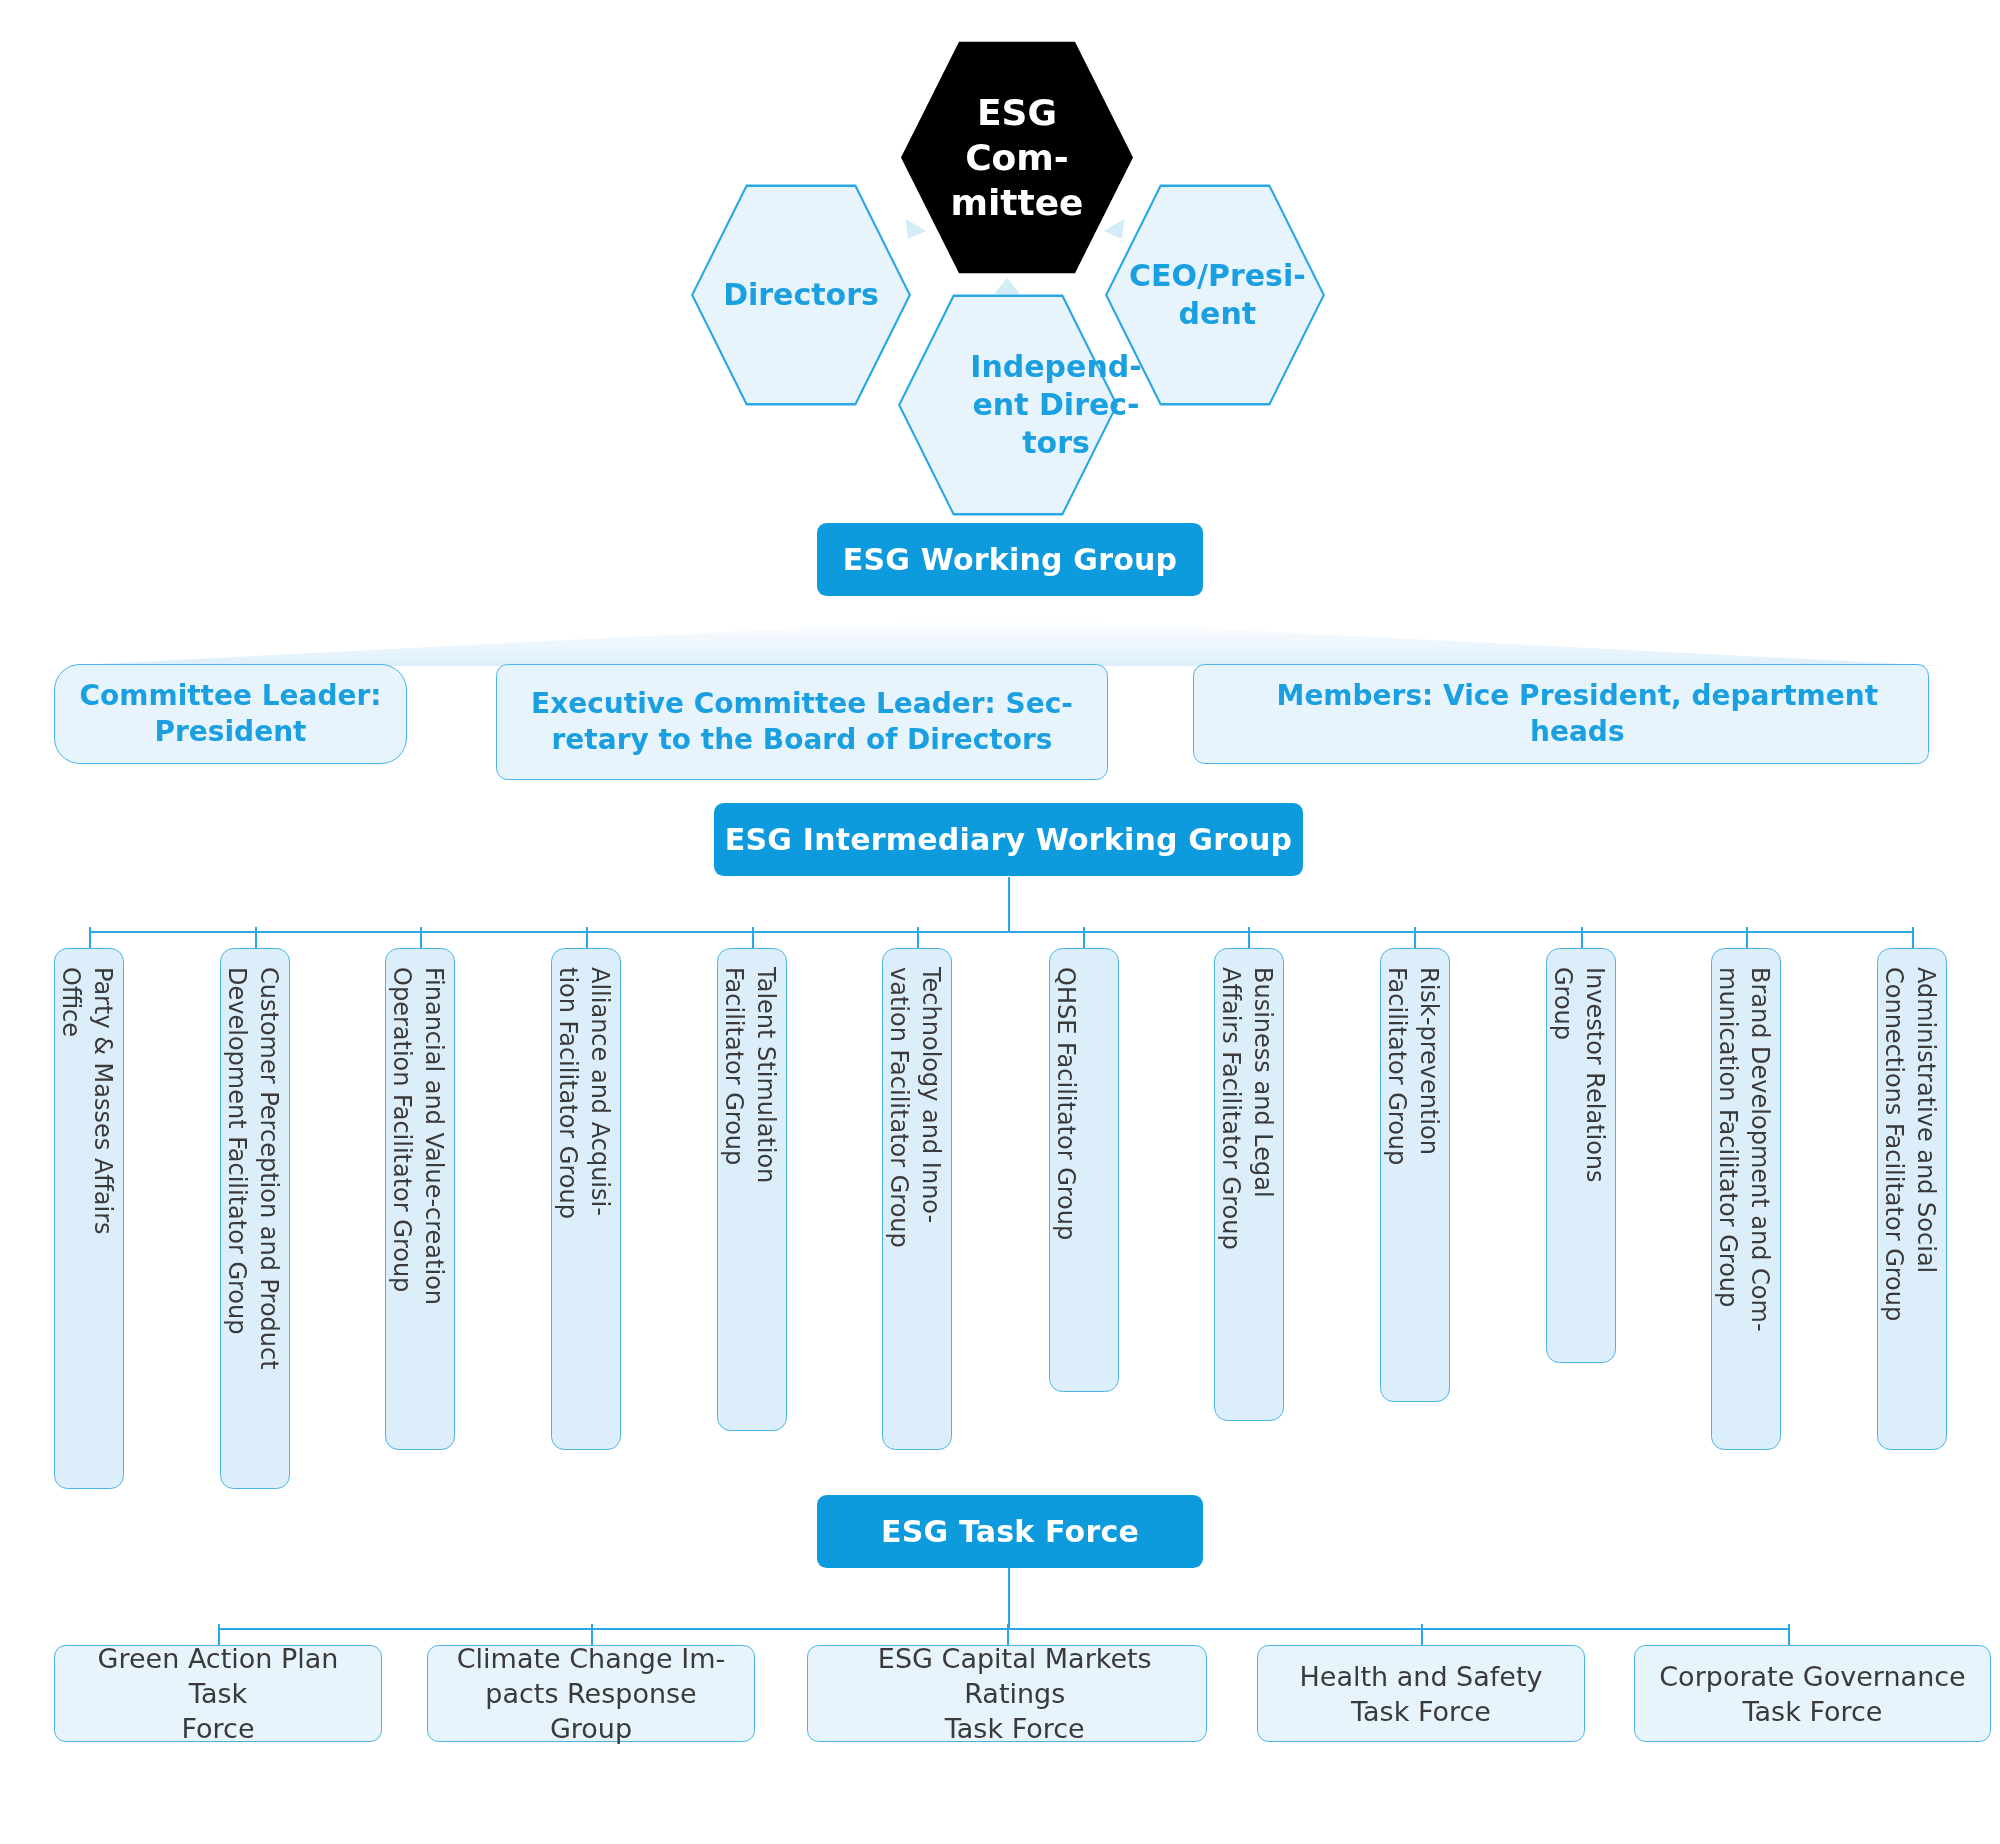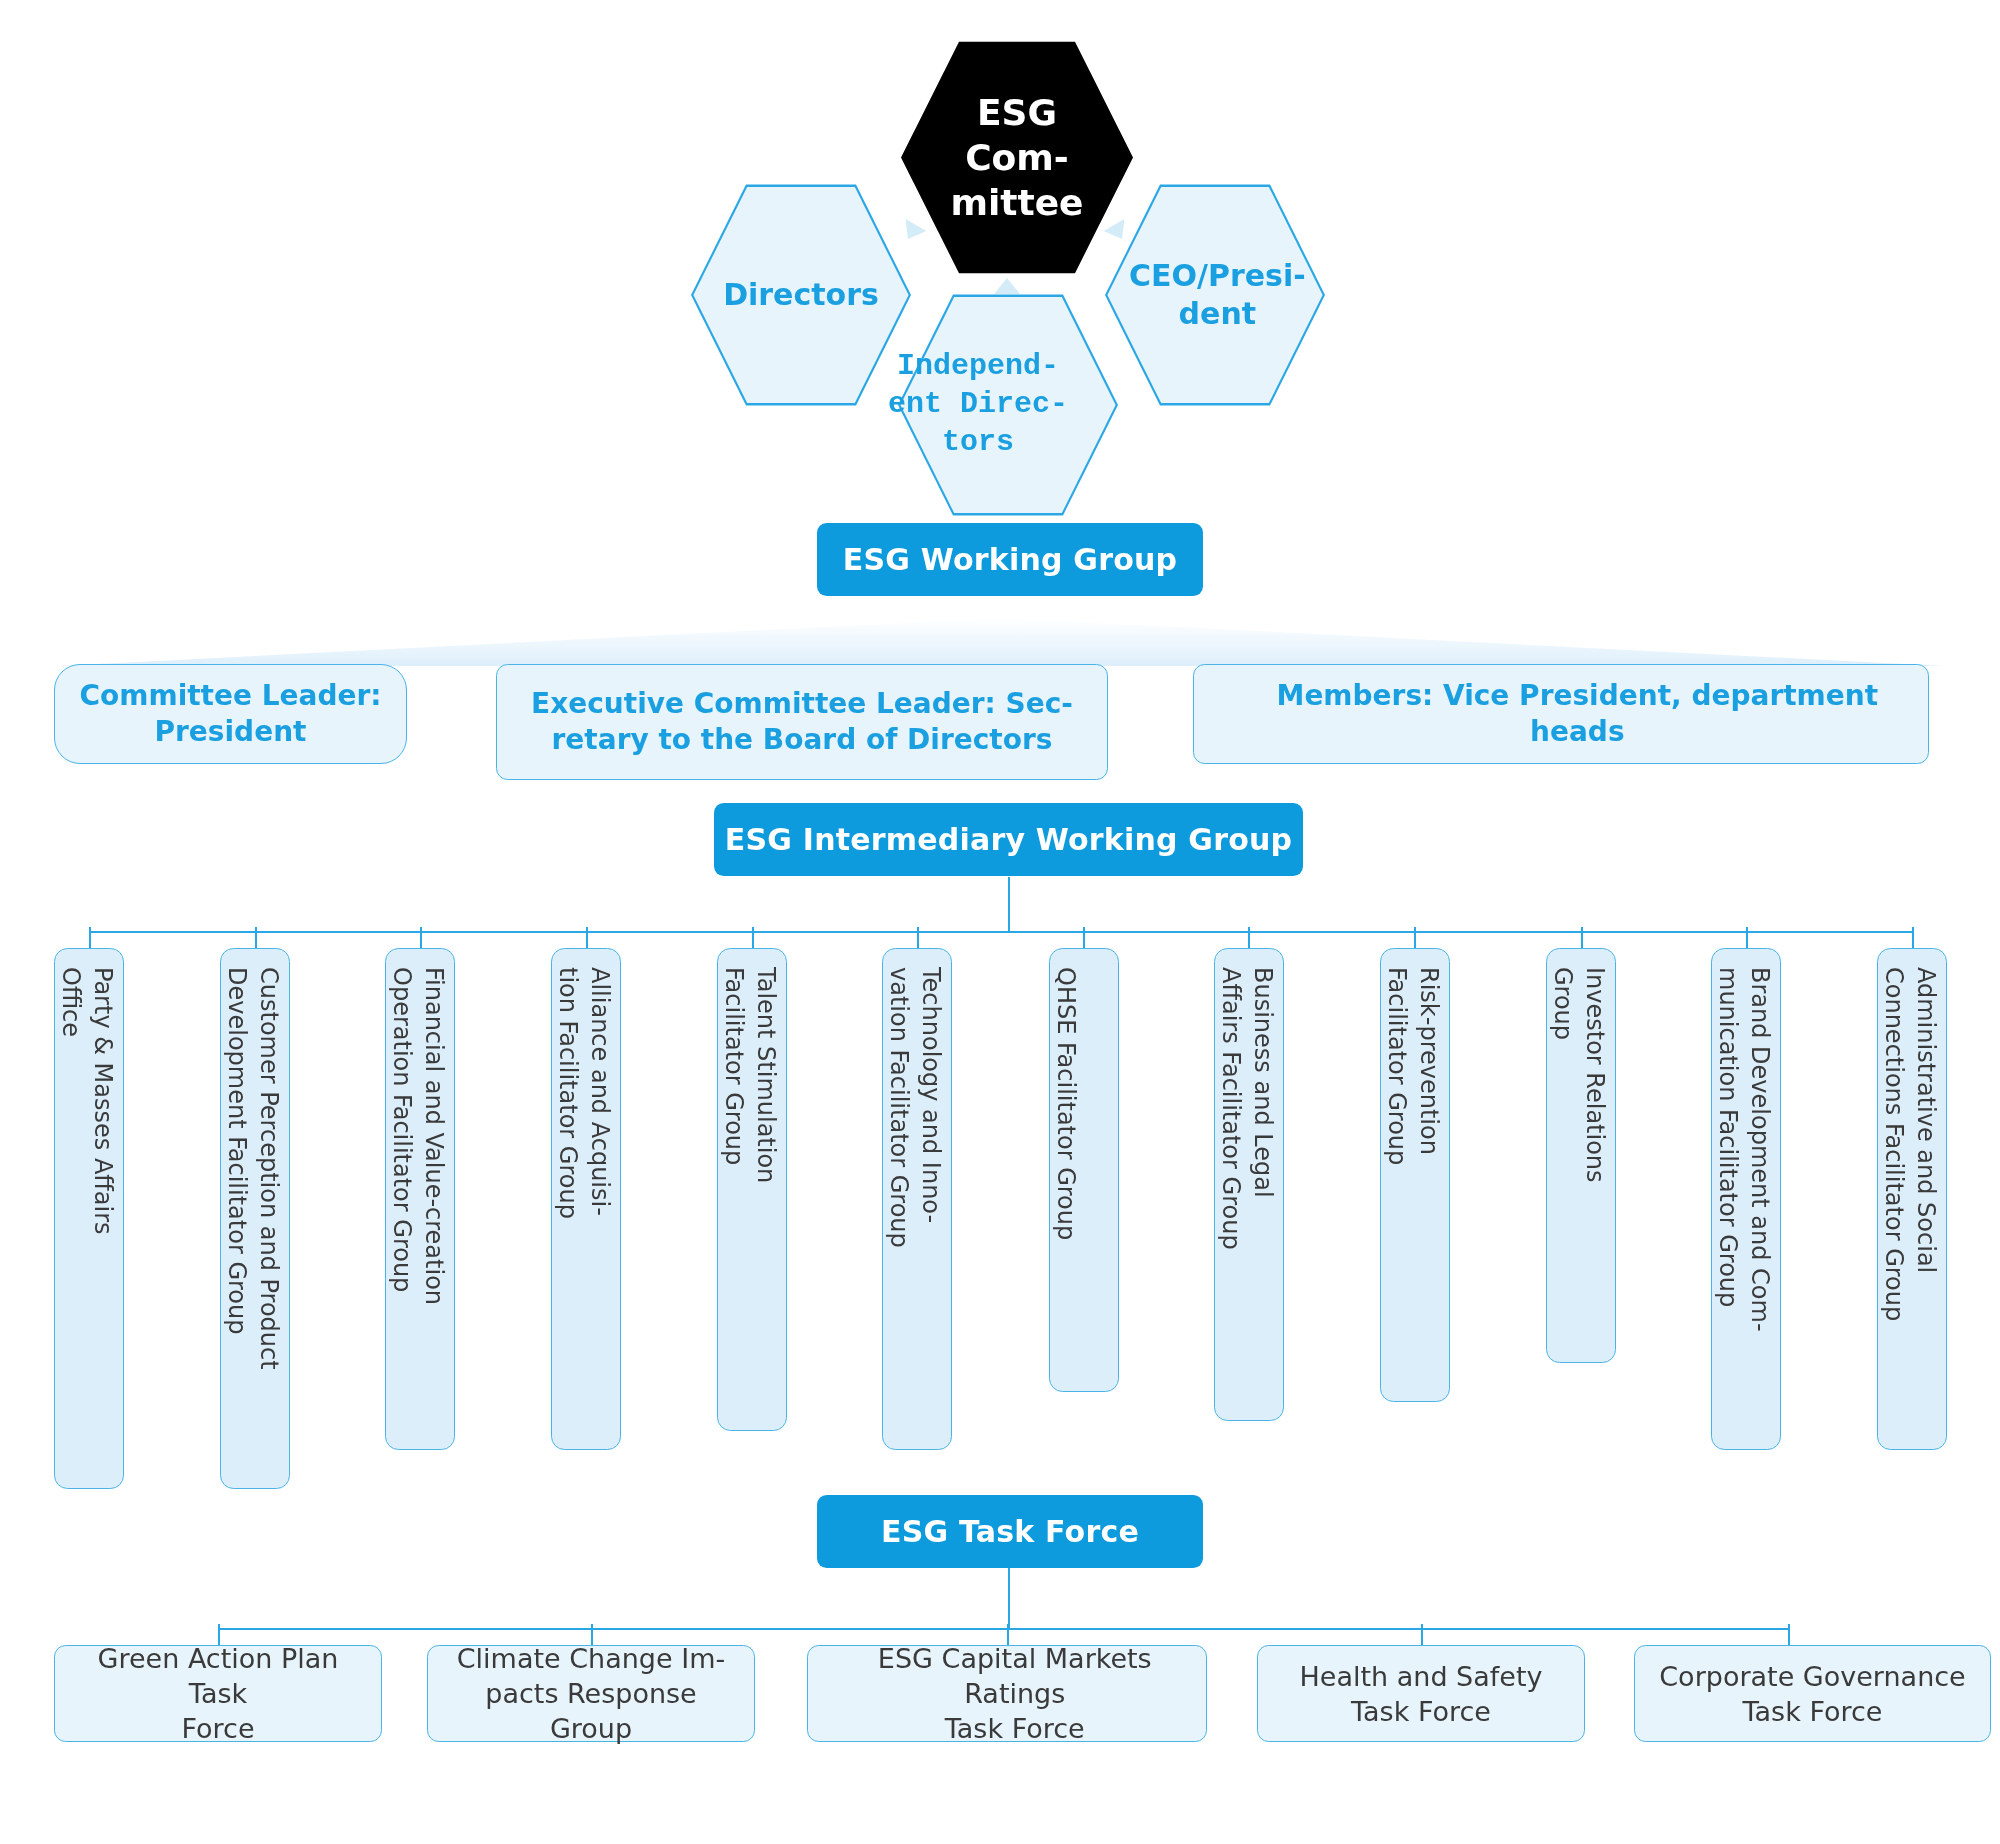--- a/index.html
+++ b/index.html
@@ -193,21 +193,21 @@
     <div class="hex-label" style="left:1105px; top:180px; width:220px; height:230px;justify-content:flex-end;">
       <span>
         <span>CEO/Presi-</span><br>
         <span>dent</span>
       </span>
     </div>
 
     <div class="hex-outline hex-indep">
       <div class="fillin"></div>
     </div>
-    <div class="hex-label" style="left:868px; top:290px; width:220px; height:230px;font-family:Liberation Mono, monospace;">
+    <div class="hex-label" style="left:946px; top:290px; width:220px; height:230px;">
       <span>
         <span>Independ-</span><br>
         <span>ent Direc-</span><br>
         <span>tors</span>
       </span>
     </div>
 
     <div class="tri tri-a"></div>
     <div class="tri tri-b"></div>
     <div class="tri tri-c"></div>

